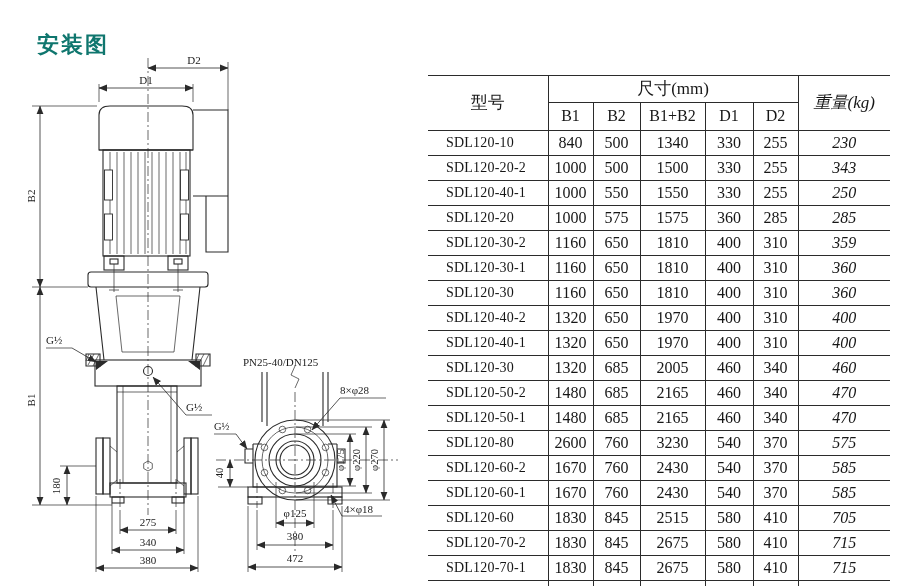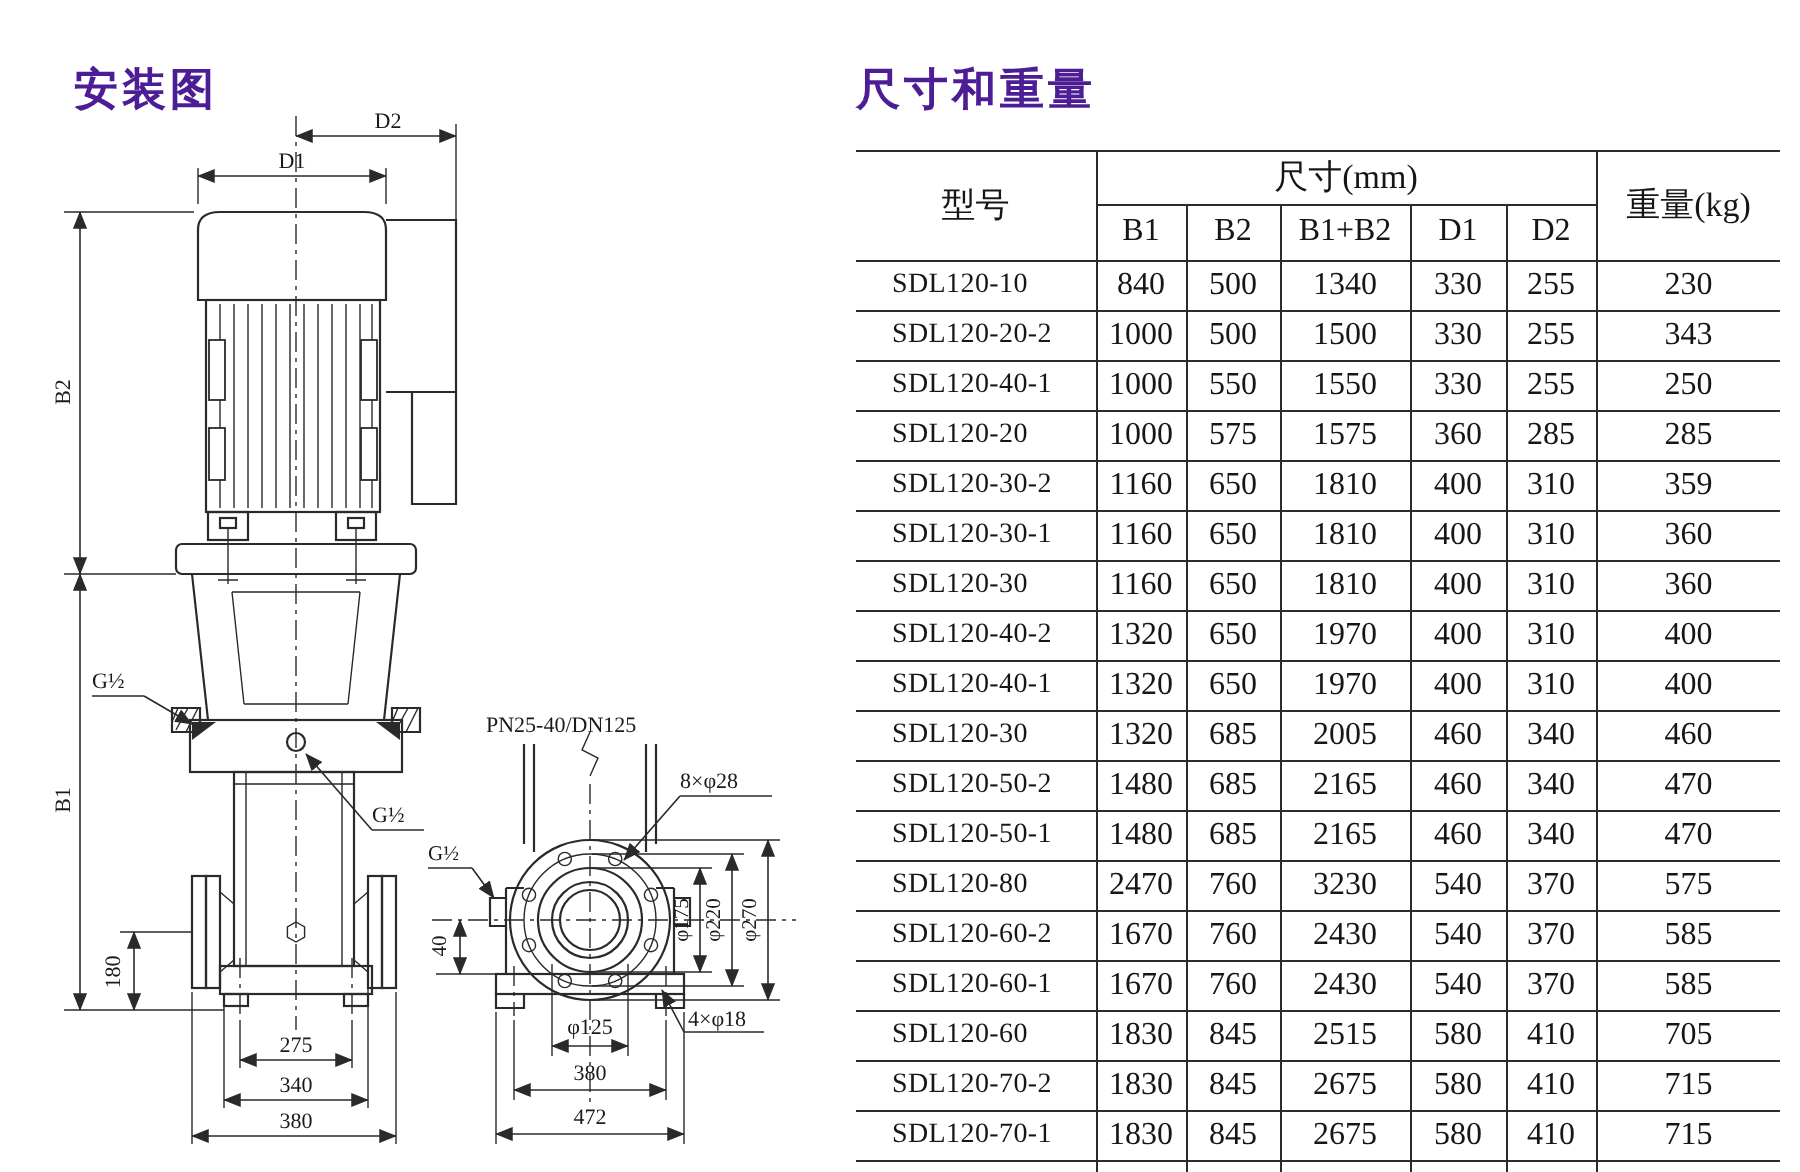--- a/index.html
+++ b/index.html
@@ -1,19 +1,19 @@
 <!DOCTYPE html>
 <html><head>
 <meta charset="utf-8">
 <style>
   html,body{margin:0;padding:0;background:#ffffff;}
   .page{position:relative;width:900px;height:586px;background:#fff;overflow:hidden;
         font-family:"Liberation Serif", serif;color:#1a1a1a;}
   .title{position:absolute;font-family:"Liberation Sans", sans-serif;font-weight:bold;
-         font-size:22px;letter-spacing:2px;color:#4c1d95;}
+         font-size:22px;letter-spacing:2px;color:#0f766e;}
   .title-left{left:37px;top:30px;}
   .title-right{left:428px;top:30px;}
 
   
   svg.diagram{position:absolute;left:0;top:0;}
   .s{stroke:#2a2a2a;fill:none;stroke-width:1.1;}
   .t{stroke:#2a2a2a;fill:none;stroke-width:0.7;}
   .cl{stroke:#2a2a2a;fill:none;stroke-width:0.7;stroke-dasharray:10 3 2 3;}
   .dim{stroke:#2a2a2a;fill:none;stroke-width:0.8;
        marker-start:url(#arr);marker-end:url(#arr);}
@@ -25,30 +25,29 @@
 
   
   table.spec{position:absolute;left:428px;top:75px;width:462px;border-collapse:collapse;
              table-layout:fixed;font-family:"Liberation Serif", serif;}
   table.spec th, table.spec td{border:1.5px solid #2b2b2b;padding:0;text-align:center;
              font-weight:normal;color:#161616;line-height:1.05;}
   table.spec th{font-size:17px;}
   table.spec .sub th{font-size:16px;height:27px;}
   table.spec tbody td{font-size:16px;height:24px;}
   table.spec .no-left{border-left:none;text-align:center;}
-  table.spec .no-right{border-right:none;}
+  table.spec .no-right{border-right:none;font-style:italic;}
   table.spec td.model{text-align:left;padding-left:18px;font-size:14px;letter-spacing:0.2px;}
 </style>
 </head>
 <body>
 
 <div class="page">
 
   <div class="title title-left">安装图</div>
-  <div class="title title-right">尺寸和重量</div>
 
   <svg class="diagram" width="420" height="586" viewBox="0 0 420 586">
     <defs>
       <marker id="arr" viewBox="0 0 10 8" markerWidth="11" markerHeight="9" refX="9.5" refY="4" orient="auto-start-reverse">
         <path d="M0,0 L10,4 L0,8 Z" fill="#2a2a2a"></path>
       </marker>
     </defs>
 
     <g>
       <line class="cl" x1="148" y1="58" x2="148" y2="515"></line>
@@ -344,21 +343,21 @@
           <td class="model no-left">SDL120-50-1</td>
           <td>1480</td>
           <td>685</td>
           <td>2165</td>
           <td>460</td>
           <td>340</td>
           <td class="no-right">470</td>
         </tr>
         <tr>
           <td class="model no-left">SDL120-80</td>
-          <td>2470</td>
+          <td>2600</td>
           <td>760</td>
           <td>3230</td>
           <td>540</td>
           <td>370</td>
           <td class="no-right">575</td>
         </tr>
         <tr>
           <td class="model no-left">SDL120-60-2</td>
           <td>1670</td>
           <td>760</td>

